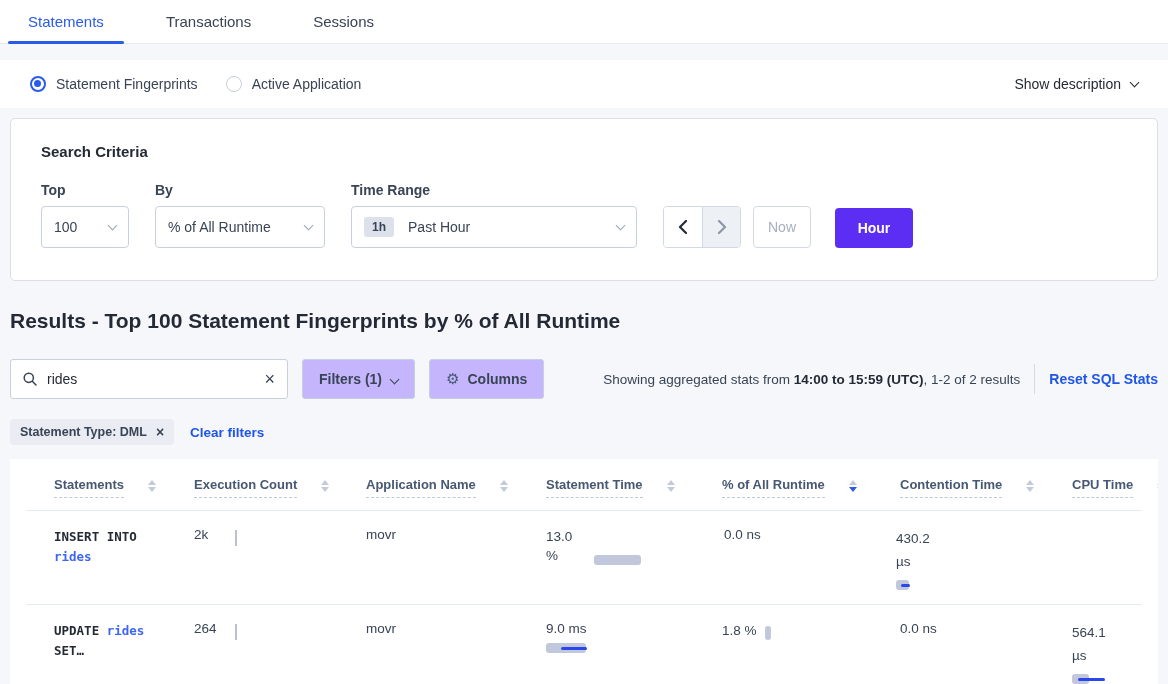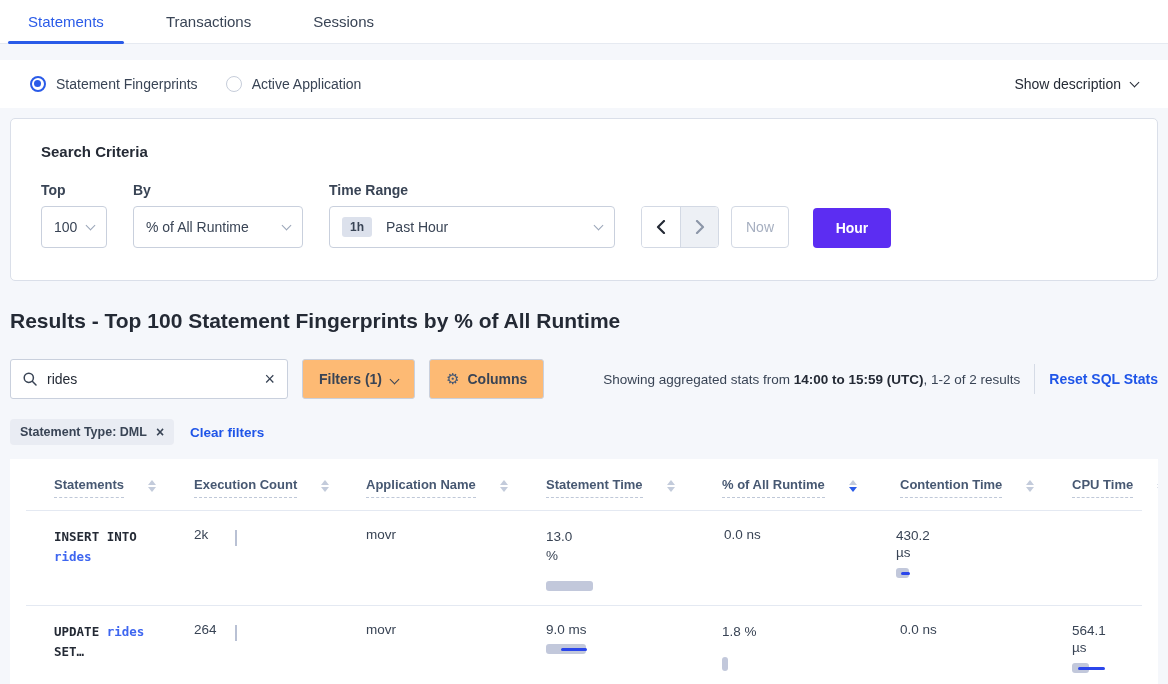--- a/index.html
+++ b/index.html
@@ -28,36 +28,36 @@
   .show-desc .chev { margin-left:10px; }
   
   .criteria-card { background:#fff; border:1px solid #DADFE9; border-radius:5px; margin:10px 10px 0; padding:24px 30px 32px; }
   .criteria-title { font-size:15px; font-weight:bold; color:#242A35; }
   .fields { display:flex; margin-top:22px; align-items:flex-end; }
   .fgroup { margin-right:26px; }
   .flabel { font-size:14px; font-weight:bold; color:#394455; margin-bottom:8px; }
   .selbox { height:42px; border:1px solid #C9D0DD; border-radius:4px; background:#fff; display:flex; align-items:center; padding:0 12px; cursor:pointer; }
   .selbox .val { color:#394455; }
   .selbox .chev { margin-left:auto; }
-  .w-top { width:66px; }
+  .w-top { width:88px; }
   .w-by { width:170px; }
   .w-time { width:286px; }
   .time-badge { background:#DCE1EC; border-radius:3px; padding:3px 8px; font-size:12px; font-weight:bold; color:#394455; margin-right:14px; }
   .pager { display:flex; height:42px; border:1px solid #D3D9E4; border-radius:4px; overflow:hidden; margin-right:12px; }
   .pager button { width:38px; border:none; background:#fff; cursor:pointer; display:flex; align-items:center; justify-content:center; }
   .pager button.disabled { background:#EDF0F5; border-left:1px solid #D3D9E4; cursor:default; }
   .now-btn { width:58px; height:42px; background:#fff; border:1px solid #D3D9E4; border-radius:4px; color:#A6AFC0; font-size:14px; cursor:pointer; margin-right:24px; font-family:inherit; }
   .apply-btn { width:78px; height:40px; background:#5C2DF2; color:#fff; border:none; border-radius:4px; font-size:14px; font-weight:bold; cursor:pointer; font-family:inherit; }
   
   .results-heading { margin:28px 10px 0; font-size:21px; font-weight:bold; color:#242A35; }
   .controls-row { margin:26px 10px 0; display:flex; align-items:center; }
   .searchbox { width:278px; height:40px; background:#fff; border:1px solid #C9D0DD; border-radius:3px; display:flex; align-items:center; padding:0 12px; }
   .searchbox input { border:none; outline:none; flex:1; font-size:14px; color:#242A35; margin-left:10px; font-family:inherit; background:transparent; }
   .clear-x { font-size:18px; color:#394455; cursor:pointer; line-height:1; }
-  .ctl-btn { height:40px; margin-left:14px; padding:0 16px; background:#fdba74; border:1px solid #C9D0DD; border-radius:3px; display:flex; align-items:center; font-size:14px; font-weight:bold; color:#394455; cursor:pointer; font-family:inherit; }
+  .ctl-btn { height:40px; margin-left:14px; padding:0 16px; background:#c4b5fd; border:1px solid #C9D0DD; border-radius:3px; display:flex; align-items:center; font-size:14px; font-weight:bold; color:#394455; cursor:pointer; font-family:inherit; }
   .ctl-btn .chev { margin-left:9px; margin-top:0; }
   .gear { font-size:15px; margin-right:8px; color:#475872; font-weight:normal; }
   .stats-note { margin-left:auto; font-size:13.5px; color:#394455; white-space:nowrap; }
   .stats-note b { color:#242A35; }
   .vdiv { width:1px; height:30px; background:#D5DBE6; margin:0 14px; }
   .reset-link { font-size:14px; font-weight:bold; color:#1F55E8; cursor:pointer; white-space:nowrap; }
   .badges-row { margin:20px 10px 0; display:flex; align-items:center; }
   .filter-pill { background:#E9ECF3; border-radius:4px; padding:6px 10px; font-size:12.5px; font-weight:bold; color:#394455; display:flex; align-items:center; }
   .filter-pill .clear-x { font-size:14px; margin-left:9px; }
   .clear-filters { margin-left:16px; font-size:13.5px; font-weight:bold; color:#1F55E8; cursor:pointer; }
@@ -73,23 +73,23 @@
   .tri-down { width:0;height:0;border-left:4px solid transparent;border-right:4px solid transparent;border-top:5px solid #C3CBDB; }
   .sort.desc .tri-down { border-top-color:#2A5BE8; }
   .td { padding:16px 0 14px 28px; font-size:13.5px; color:#394455; position:relative; }
   .stmt { width:118px; font-family:"DejaVu Sans Mono", monospace; font-size:12.5px; line-height:20px; color:#242A35; font-weight:bold; }
   .stmt a { color:#3E66F0; text-decoration:none; cursor:pointer; }
   .vbar { position:absolute; left:69px; top:19px; width:2px; height:16px; background:#B9C1D4; }
   .barwrap { position:relative; margin-top:7px; height:10px; width:60px; }
   .gbar { height:10px; background:#C2C8DB; border-radius:3px; }
   .gbar.pill { border-radius:3px; }
   .bline { position:absolute; top:3.5px; height:3px; background:#2B46EB; border-radius:2px; }
-  .pct-cell { display:flex; align-items:flex-start; gap:16px;flex-direction:column; }
+  .pct-cell { display:flex; align-items:flex-end; gap:8px; }
   .pct-label { width:40px; line-height:19px; }
-  .cpu-label { width:48px; line-height:17px; }
+  .cpu-label { width:48px; line-height:23px; }
   .mag-icon, .arrow-icon { display:block; }
 </style>
 </head>
 <body>
 
 <div class="tabbar">
   <div class="tab active"><span>Statements</span></div>
   <div class="tab"><span>Transactions</span></div>
   <div class="tab"><span>Sessions</span></div>
 </div>

